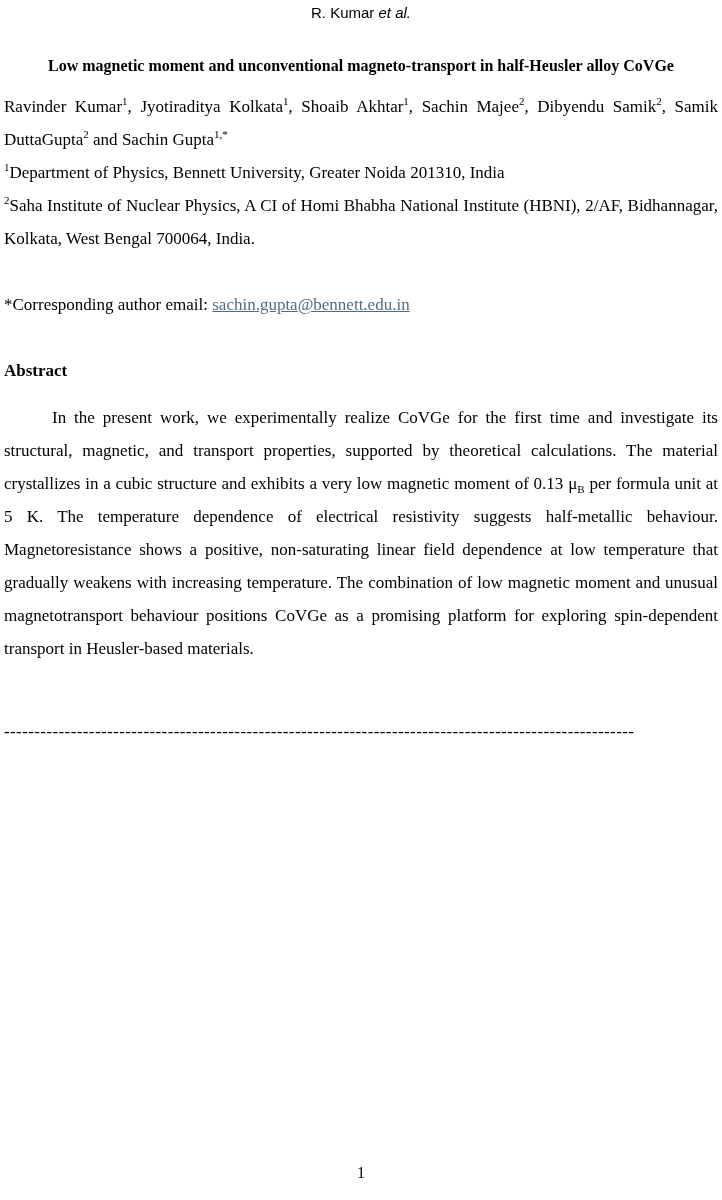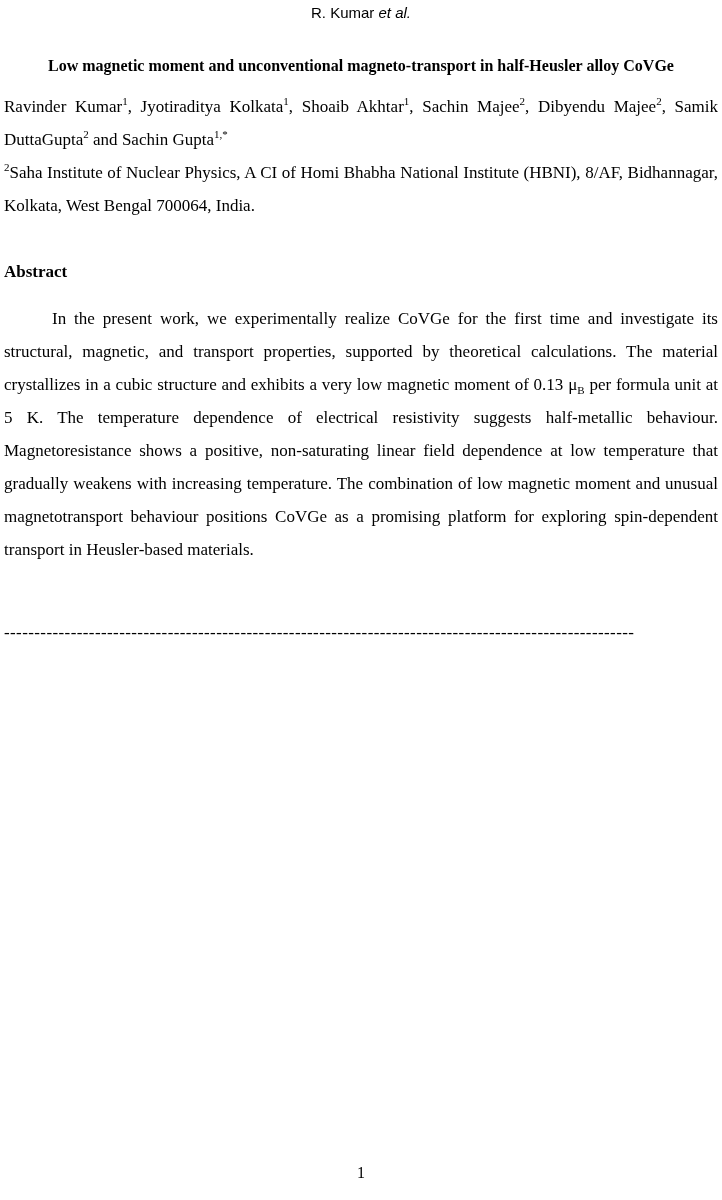--- a/index.html
+++ b/index.html
@@ -95,25 +95,27 @@
 </style>
 </head>
 <body>
 
 <div class="page">
 
   <div class="running-head"><span>R. Kumar </span><span class="italic">et al.</span></div>
 
   <h1 class="title">Low magnetic moment and unconventional magneto-transport in half-Heusler alloy CoVGe</h1>
 
-  <p class="authors"><span>Ravinder Kumar</span><sup>1</sup><span>, </span><span>Jyotiraditya Kolkata</span><sup>1</sup><span>, </span><span>Shoaib Akhtar</span><sup>1</sup><span>, </span><span>Sachin Majee</span><sup>2</sup><span>, </span><span>Dibyendu Majee</span><sup>2</sup><span>, </span><span>Samik DuttaGupta</span><sup>2</sup><span> and </span><span>Sachin Gupta</span><sup>1,*</sup></p>
+  <p class="authors"><span>Ravinder Kumar</span><sup>1</sup><span>, </span><span>Jyotiraditya Kolkata</span><sup>1</sup><span>, </span><span>Shoaib Akhtar</span><sup>1</sup><span>, </span><span>Sachin Majee</span><sup>2</sup><span>, </span><span>Dibyendu Samik</span><sup>2</sup><span>, </span><span>Samik DuttaGupta</span><sup>2</sup><span> and </span><span>Sachin Gupta</span><sup>1,*</sup></p>
 
+  <p class="affiliations"><sup>1</sup><span>Department of Physics, Bennett University, Greater Noida 201310, India</span></p>
 
-  <p class="affiliations"><sup>2</sup><span>Saha Institute of Nuclear Physics, A CI of Homi Bhabha National Institute (HBNI), 8/AF, Bidhannagar, Kolkata, West Bengal 700064, India.</span></p>
+  <p class="affiliations"><sup>2</sup><span>Saha Institute of Nuclear Physics, A CI of Homi Bhabha National Institute (HBNI), 2/AF, Bidhannagar, Kolkata, West Bengal 700064, India.</span></p>
 
+  <p class="corresponding"><span>*Corresponding author email: </span><a class="email-link">sachin.gupta@bennett.edu.in</a></p>
 
   <h2 class="abstract-heading">Abstract</h2>
 
   <p class="abstract-body"><span>In the present work, we experimentally realize CoVGe for the first time and investigate its structural, magnetic, and transport properties, supported by theoretical calculations. The material crystallizes in a cubic structure and exhibits a very low magnetic moment of 0.13 μ</span><sub>B</sub><span> per formula unit at 5 K. The temperature dependence of electrical resistivity suggests half-metallic behaviour. Magnetoresistance shows a positive, non-saturating linear field dependence at low temperature that gradually weakens with increasing temperature. The combination of low magnetic moment and unusual magnetotransport behaviour positions CoVGe as a promising platform for exploring spin-dependent transport in Heusler-based materials.</span></p>
 
   <p class="divider">--------------------------------------------------------------------------------------------------------</p>
 
 
   <div class="page-number">1</div>
 

